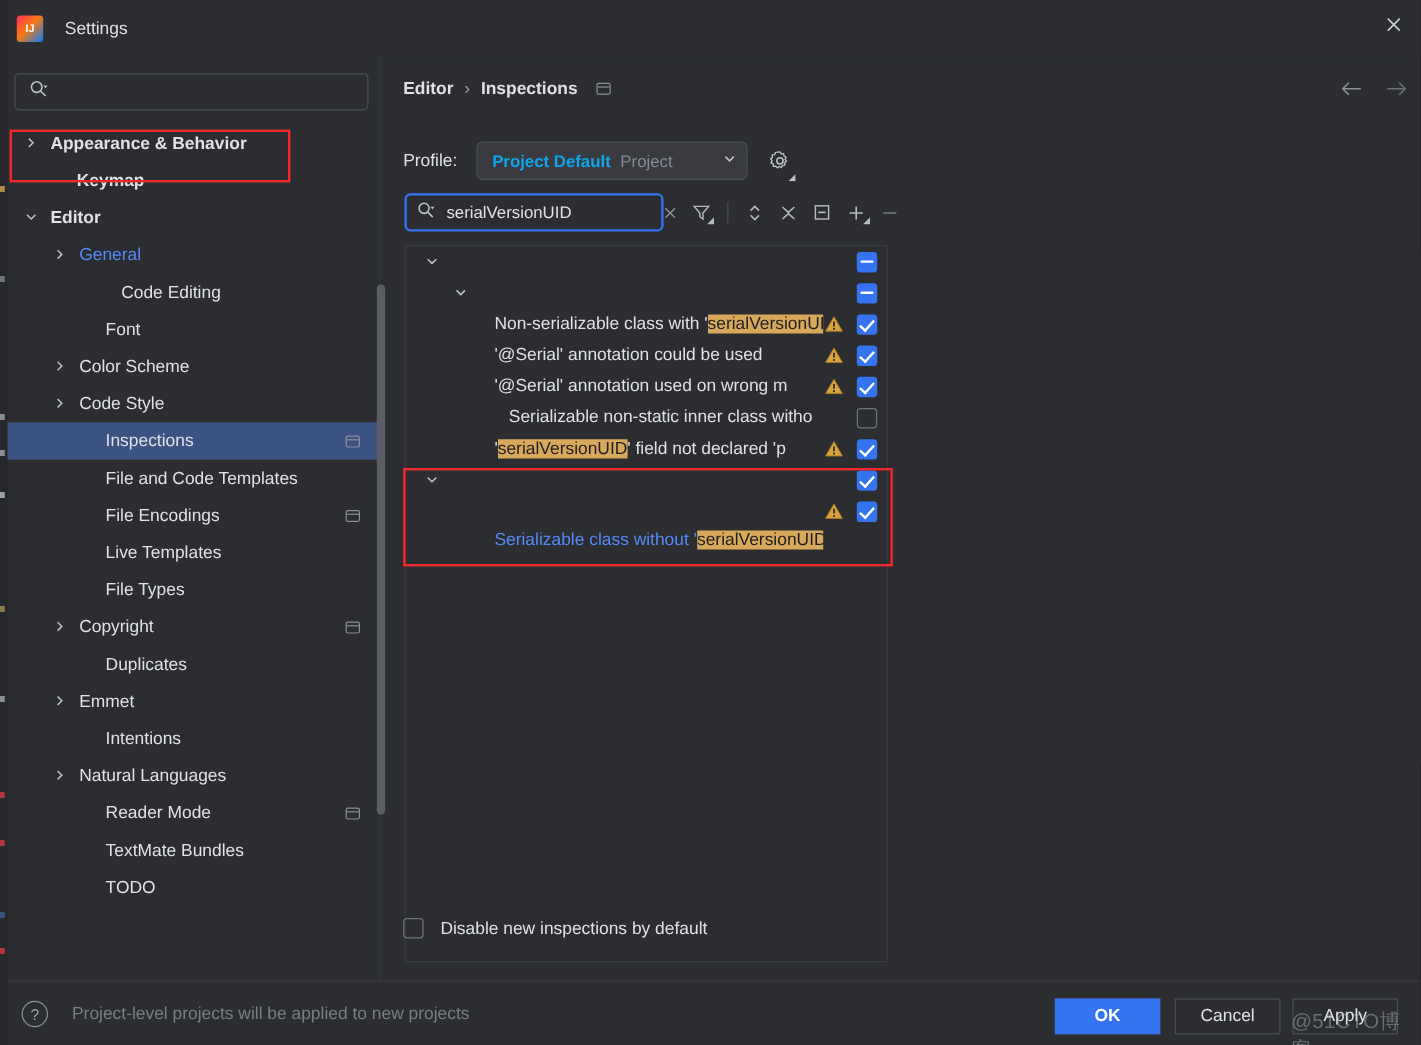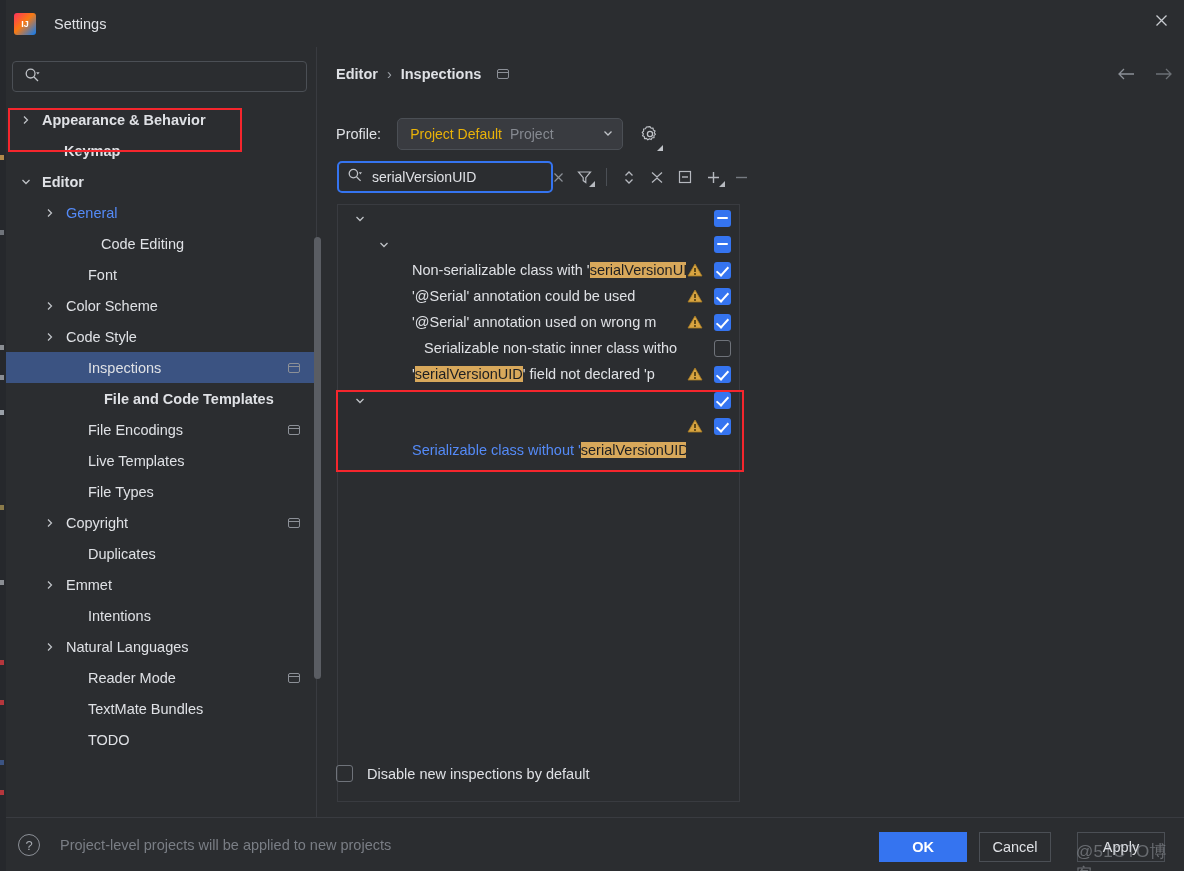--- a/index.html
+++ b/index.html
@@ -194,21 +194,21 @@
     margin-right: 16px;
   }
   .profile-combo {
     width: 226px; height: 32px;
     background: #393b40;
     border: 1px solid #4b4f55;
     border-radius: 5px;
     display: flex; align-items: center;
     padding: 0 8px 0 12px;
   }
-  .profile-combo .pv { color: #eab308; font-size: 14px; }
+  .profile-combo .pv { color: #0ea5e9; font-size: 14px; font-weight: bold; }
   .profile-combo .ps { color: #868a91; font-size: 14px; margin-left: 8px; }
   .profile-combo .pc { margin-left: auto; color: #c0c3c8; }
   .gear-btn {
     margin-left: 16px;
     width: 22px; height: 22px;
     display: flex; align-items: center; justify-content: center;
     color: #c0c3c8;
   }
 
   
@@ -393,21 +393,21 @@
     font-family: "Liberation Sans", sans-serif;
   }
   .btn-ok {
     left: 879px; width: 88px;
     background: #3574f0;
     color: #ffffff;
     font-weight: bold;
     border: none;
   }
   .btn-cancel {
-    left: 979px; width: 72px;
+    left: 979px; width: 88px;
     background: transparent;
     border: 1px solid #4b4f55;
     color: #dfe1e5;
   }
   .btn-apply {
     left: 1077px; width: 88px;
     background: transparent;
     border: 1px solid #4b4f55;
     color: #dfe1e5;
   }
@@ -514,21 +514,21 @@
             </svg></span>
           <span class="lbl" style="margin-left: 9px;">Code Style</span>
         </div>
         <div class="tree-row selected">
           <span class="chev" style="margin-left: 60px;"></span>
           <span class="lbl" style="margin-left: 9px;">Inspections</span>
           <span class="copy-badge"></span>
         </div>
         <div class="tree-row">
           <span class="chev" style="margin-left: 60px;"></span>
-          <span class="lbl" style="margin-left: 25px; font-weight: bold;">File and Code Templates</span>
+          <span class="lbl" style="margin-left: 9px;">File and Code Templates</span>
         </div>
         <div class="tree-row">
           <span class="chev" style="margin-left: 60px;"></span>
           <span class="lbl" style="margin-left: 9px;">File Encodings</span>
           <span class="copy-badge"></span>
         </div>
         <div class="tree-row">
           <span class="chev" style="margin-left: 60px;"></span>
           <span class="lbl" style="margin-left: 9px;">Live Templates</span>
         </div>

